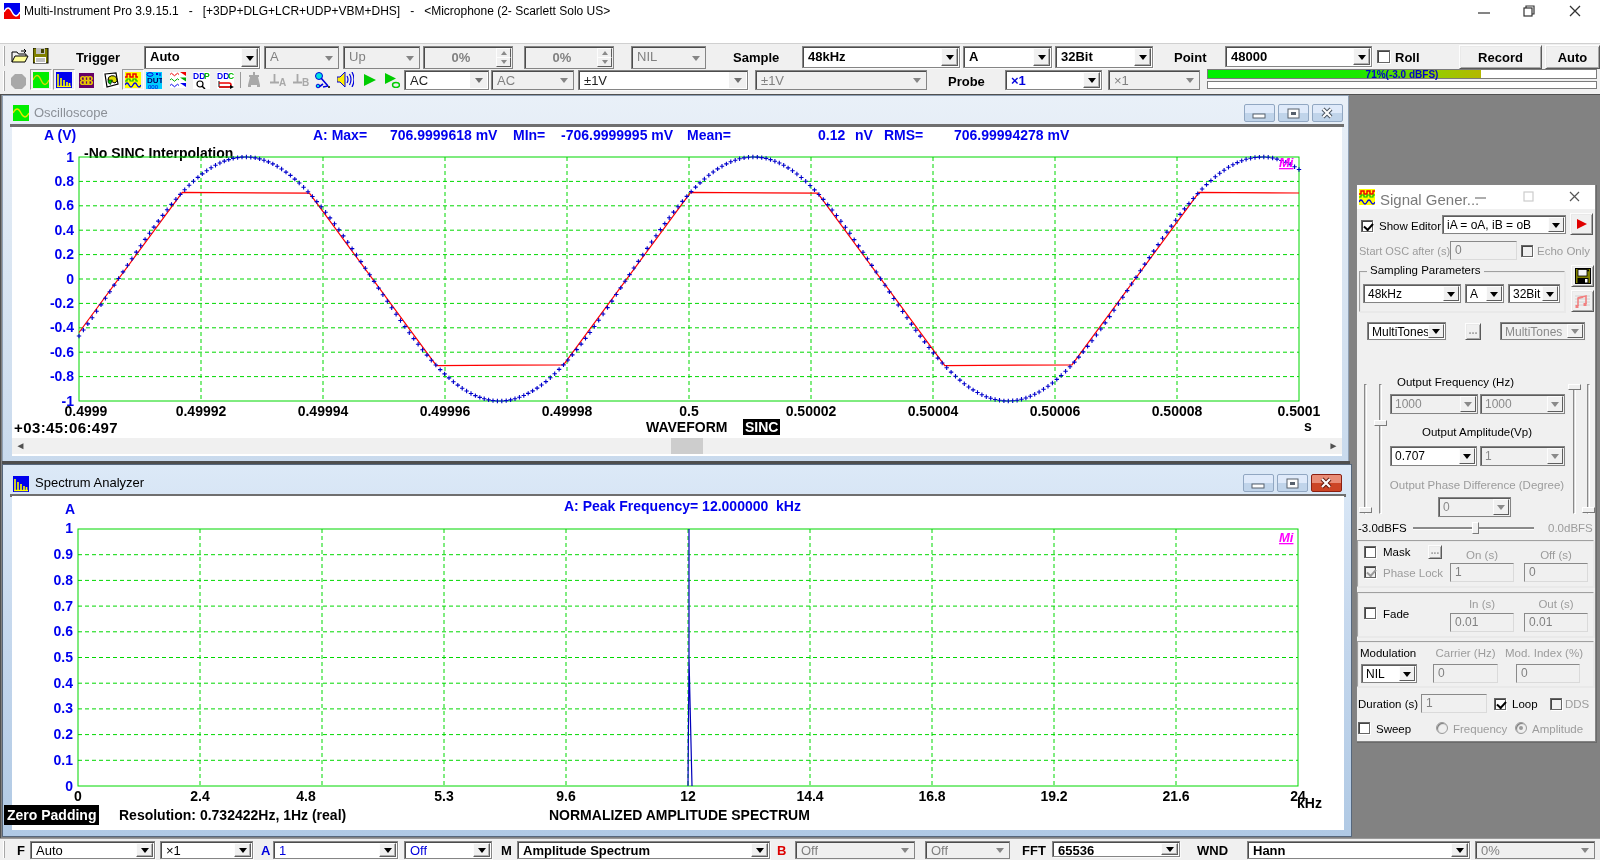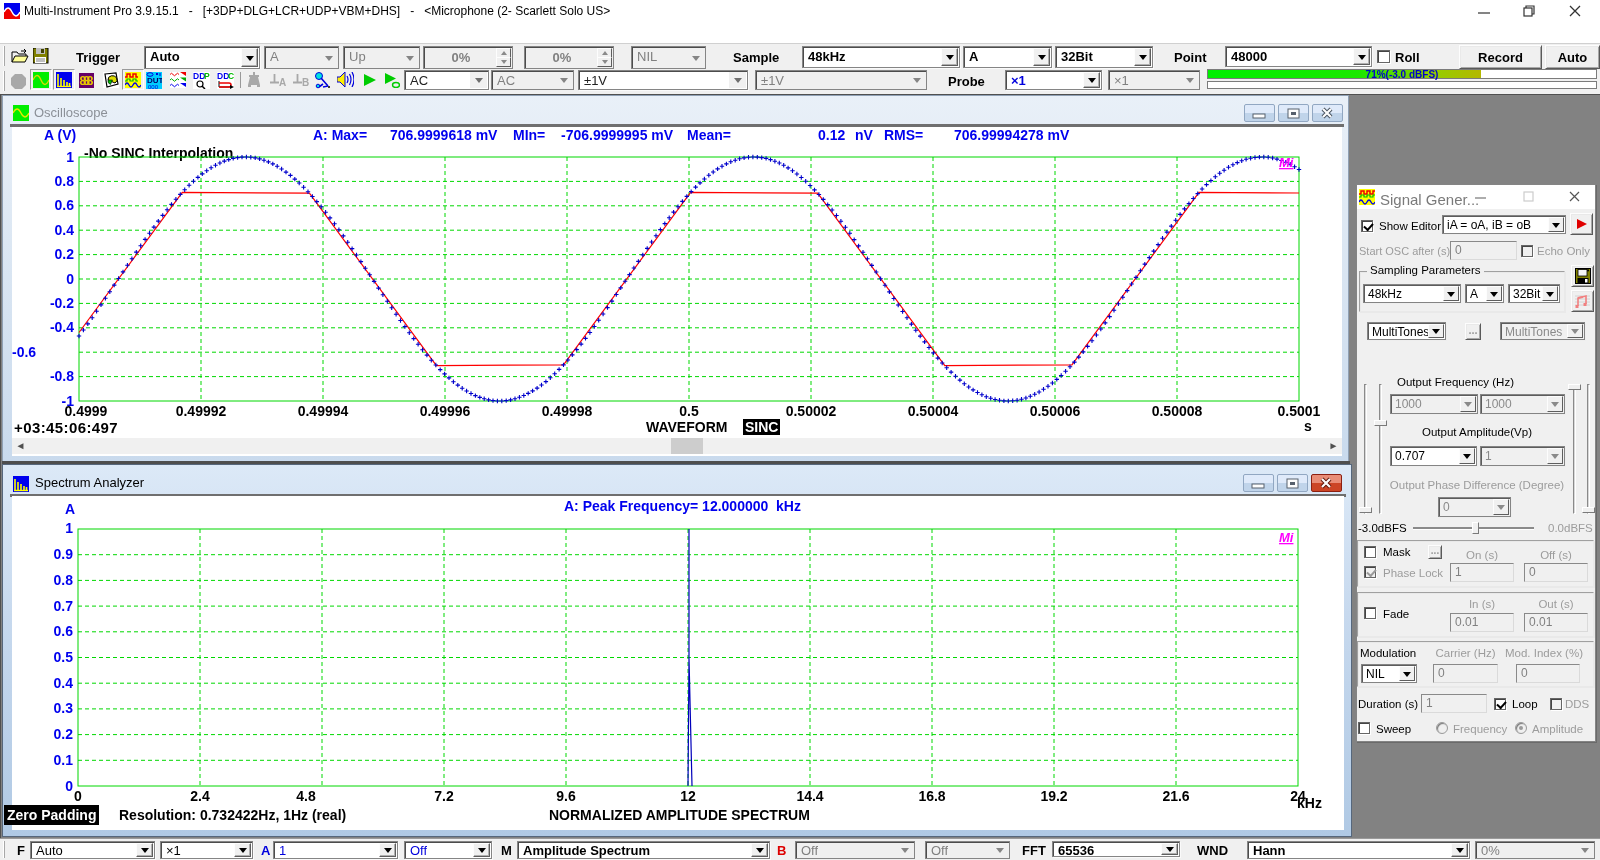--- a/index.html
+++ b/index.html
@@ -320,21 +320,21 @@
    <text x="1267" y="40" font-size="13" font-weight="bold" fill="#ff00ff" font-style="italic" text-decoration="underline">Mi</text>
   </svg>
   <div class="bluelab" style="left:0;top:22px;width:62px;text-align:right">1</div>
         <div class="bluelab" style="left:0;top:46px;width:62px;text-align:right">0.8</div>
         <div class="bluelab" style="left:0;top:70px;width:62px;text-align:right">0.6</div>
         <div class="bluelab" style="left:0;top:95px;width:62px;text-align:right">0.4</div>
         <div class="bluelab" style="left:0;top:119px;width:62px;text-align:right">0.2</div>
         <div class="bluelab" style="left:0;top:144px;width:62px;text-align:right">0</div>
         <div class="bluelab" style="left:0;top:168px;width:62px;text-align:right">-0.2</div>
         <div class="bluelab" style="left:0;top:192px;width:62px;text-align:right">-0.4</div>
-        <div class="bluelab" style="left:0;top:217px;width:62px;">-0.6</div>
+        <div class="bluelab" style="left:0;top:217px;width:62px;text-align:right">-0.6</div>
         <div class="bluelab" style="left:0;top:241px;width:62px;text-align:right">-0.8</div>
         <div class="bluelab" style="left:0;top:266px;width:62px;text-align:right">-1</div>
   <div class="blklab" style="left:24px;top:276px;width:100px;text-align:center">0.4999</div>
         <div class="blklab" style="left:139px;top:276px;width:100px;text-align:center">0.49992</div>
         <div class="blklab" style="left:261px;top:276px;width:100px;text-align:center">0.49994</div>
         <div class="blklab" style="left:383px;top:276px;width:100px;text-align:center">0.49996</div>
         <div class="blklab" style="left:505px;top:276px;width:100px;text-align:center">0.49998</div>
         <div class="blklab" style="left:627px;top:276px;width:100px;text-align:center">0.5</div>
         <div class="blklab" style="left:749px;top:276px;width:100px;text-align:center">0.50002</div>
         <div class="blklab" style="left:871px;top:276px;width:100px;text-align:center">0.50004</div>
@@ -395,21 +395,21 @@
         <div class="bluelab" style="left:0;top:127px;width:61px;text-align:right">0.6</div>
         <div class="bluelab" style="left:0;top:153px;width:61px;text-align:right">0.5</div>
         <div class="bluelab" style="left:0;top:179px;width:61px;text-align:right">0.4</div>
         <div class="bluelab" style="left:0;top:204px;width:61px;text-align:right">0.3</div>
         <div class="bluelab" style="left:0;top:230px;width:61px;text-align:right">0.2</div>
         <div class="bluelab" style="left:0;top:256px;width:61px;text-align:right">0.1</div>
         <div class="bluelab" style="left:0;top:282px;width:61px;text-align:right">0</div>
   <div class="blklab" style="left:16px;top:292px;width:100px;text-align:center">0</div>
         <div class="blklab" style="left:138px;top:292px;width:100px;text-align:center">2.4</div>
         <div class="blklab" style="left:244px;top:292px;width:100px;text-align:center">4.8</div>
-        <div class="blklab" style="left:382px;top:292px;width:100px;text-align:center">7.2</div>
+        <div class="blklab" style="left:382px;top:292px;width:100px;text-align:center">5.3</div>
         <div class="blklab" style="left:504px;top:292px;width:100px;text-align:center">9.6</div>
         <div class="blklab" style="left:626px;top:292px;width:100px;text-align:center">12</div>
         <div class="blklab" style="left:748px;top:292px;width:100px;text-align:center">14.4</div>
         <div class="blklab" style="left:870px;top:292px;width:100px;text-align:center">16.8</div>
         <div class="blklab" style="left:992px;top:292px;width:100px;text-align:center">19.2</div>
         <div class="blklab" style="left:1114px;top:292px;width:100px;text-align:center">21.6</div>
         <div class="blklab" style="left:1236px;top:292px;width:100px;text-align:center">24</div>
   <div class="blklab" style="left:1285px;top:299px">kHz</div>
   <div class="blklab" style="left:-8px;top:309px;background:#000;color:#fff;padding:2px 3px">Zero Padding</div>
   <div class="blklab" style="left:107px;top:311px">Resolution: 0.732422Hz, 1Hz (real)</div>

